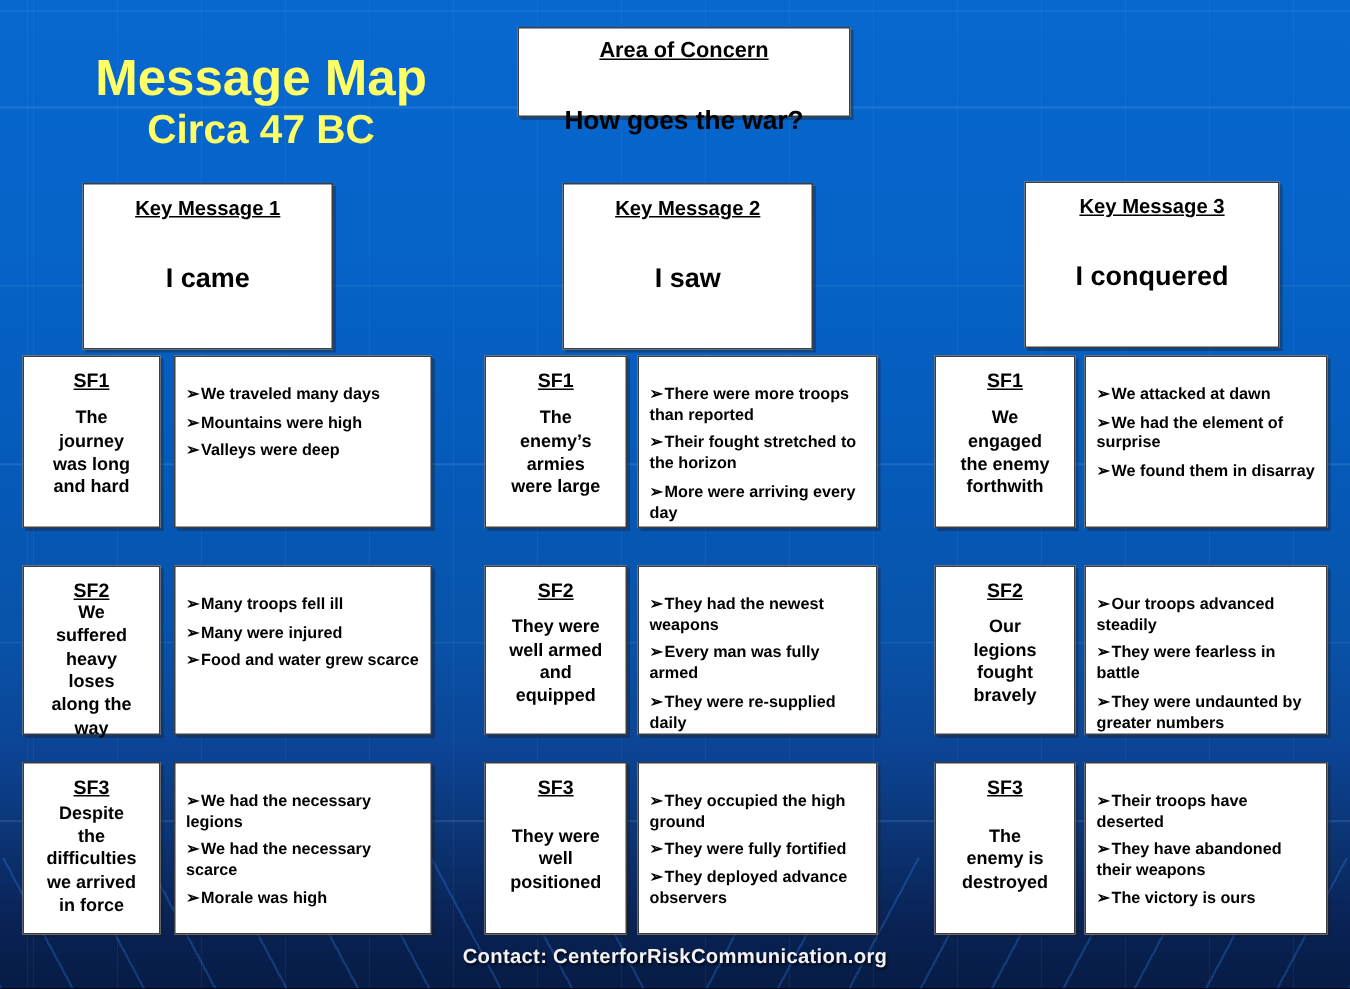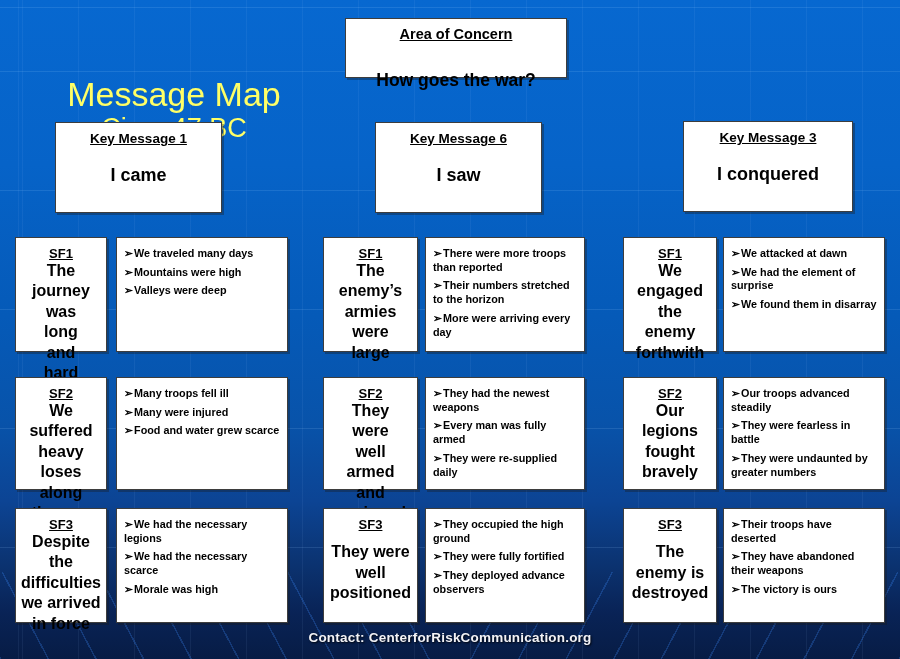--- a/index.html
+++ b/index.html
@@ -17,46 +17,46 @@
       repeating-linear-gradient(180deg, rgba(160,210,255,0.14) 0 1px, transparent 1px 119px);
     background-position:22px 0,0 71px;
   }
   .floor{position:absolute;top:572px;height:87px;pointer-events:none;opacity:.55;}
   .floor-left{left:0;width:450px;
     background:repeating-linear-gradient(62deg, rgba(60,140,255,.45) 0 1.5px, transparent 1.5px 42px);}
   .floor-right{left:450px;width:450px;
     background:repeating-linear-gradient(-62deg, rgba(60,140,255,.45) 0 1.5px, transparent 1.5px 42px);}
 
   .title{position:absolute;left:38px;top:33px;width:272px;text-align:center;
-         color:#ffff66;font-weight:normal;margin-top:42px;}
+         color:#ffff66;font-weight:bold;}
   .title-l1{font-size:34px;line-height:38px;}
   .title-l2{font-size:27px;line-height:31px;}
 
   .box{position:absolute;background:#fff;border:1.5px solid #3d3d3d;
        box-shadow:2px 2px 0 rgba(25,25,25,.35);box-sizing:border-box;
        display:flex;flex-direction:column;align-items:center;text-align:center;
        font-weight:bold;}
   .box-head{text-decoration:underline;white-space:nowrap;}
 
   .aoc{left:345px;top:18px;width:222px;height:60px;padding:7px 4px;}
   .aoc .box-head{font-size:14.5px;}
   .aoc-q{flex:1;display:flex;align-items:center;font-size:17.5px;margin-top:28px;}
 
-  .km{width:167px;height:91px;padding:8px 4px;}
+  .km{width:167px;height:111px;padding:8px 4px;}
   .km .box-head{font-size:13.5px;}
   .km-text{flex:1;display:flex;align-items:center;font-size:18px;}
   .km1{left:55px;top:122px;}
   .km2{left:375px;top:122px;}
   .km3{left:683px;top:121px;width:170px;}
 
   .sf{padding:8px 15px;}
   .sf .box-head{font-size:13px;}
-  .sf-stmt{flex:1;display:flex;align-items:center;font-size:16px;line-height:1.28;}
+  .sf-stmt{flex:1;display:flex;align-items:center;font-size:12px;line-height:1.28;}
 
-  .bul{padding:9px 5px 4px 7px;align-items:flex-start;text-align:left;
+  .bul{padding:19px 5px 4px 7px;align-items:flex-start;text-align:left;
        font-size:10.8px;line-height:1.27;overflow:hidden;}
   .bi{margin-bottom:5px;}
   .arrow{margin-right:1px;}
 
   .sf-c1{left:15px;width:92px;}  .bul-c1{left:116px;width:172px;}
   .sf-c2{left:323px;width:95px;} .bul-c2{left:425px;width:160px;}
   .sf-c3{left:623px;width:94px;} .bul-c3{left:723px;width:162px;}
   .r1{top:237px;height:115px;}
   .r2{top:377px;height:113px;}
   .r3{top:508px;height:115px;}
@@ -81,21 +81,21 @@
   <div class="box aoc">
     <div class="box-head">Area of Concern</div>
     <div class="aoc-q">How goes the war?</div>
   </div>
 
   <div class="box km km1">
     <div class="box-head">Key Message 1</div>
     <div class="km-text">I came</div>
   </div>
   <div class="box km km2">
-    <div class="box-head">Key Message 6</div>
+    <div class="box-head">Key Message 2</div>
     <div class="km-text">I saw</div>
   </div>
   <div class="box km km3">
     <div class="box-head">Key Message 3</div>
     <div class="km-text">I conquered</div>
   </div>
 
   <div class="box sf sf-c1 r1">
     <div class="box-head">SF1</div>
     <div class="sf-stmt">The journey was long and hard</div>
@@ -125,21 +125,21 @@
     <div class="bi"><span class="arrow">➢</span><span>We had the necessary scarce</span></div>
     <div class="bi"><span class="arrow">➢</span><span>Morale was high</span></div>
   </div>
 
   <div class="box sf sf-c2 r1">
     <div class="box-head">SF1</div>
     <div class="sf-stmt">The enemy’s armies were large</div>
   </div>
   <div class="box bul bul-c2 r1">
     <div class="bi"><span class="arrow">➢</span><span>There were more troops than reported</span></div>
-    <div class="bi"><span class="arrow">➢</span><span>Their numbers stretched to the horizon</span></div>
+    <div class="bi"><span class="arrow">➢</span><span>Their fought stretched to the horizon</span></div>
     <div class="bi"><span class="arrow">➢</span><span>More were arriving every day</span></div>
   </div>
 
   <div class="box sf sf-c2 r2">
     <div class="box-head">SF2</div>
     <div class="sf-stmt">They were well armed and equipped</div>
   </div>
   <div class="box bul bul-c2 r2">
     <div class="bi"><span class="arrow">➢</span><span>They had the newest weapons</span></div>
     <div class="bi"><span class="arrow">➢</span><span>Every man was fully armed</span></div>

